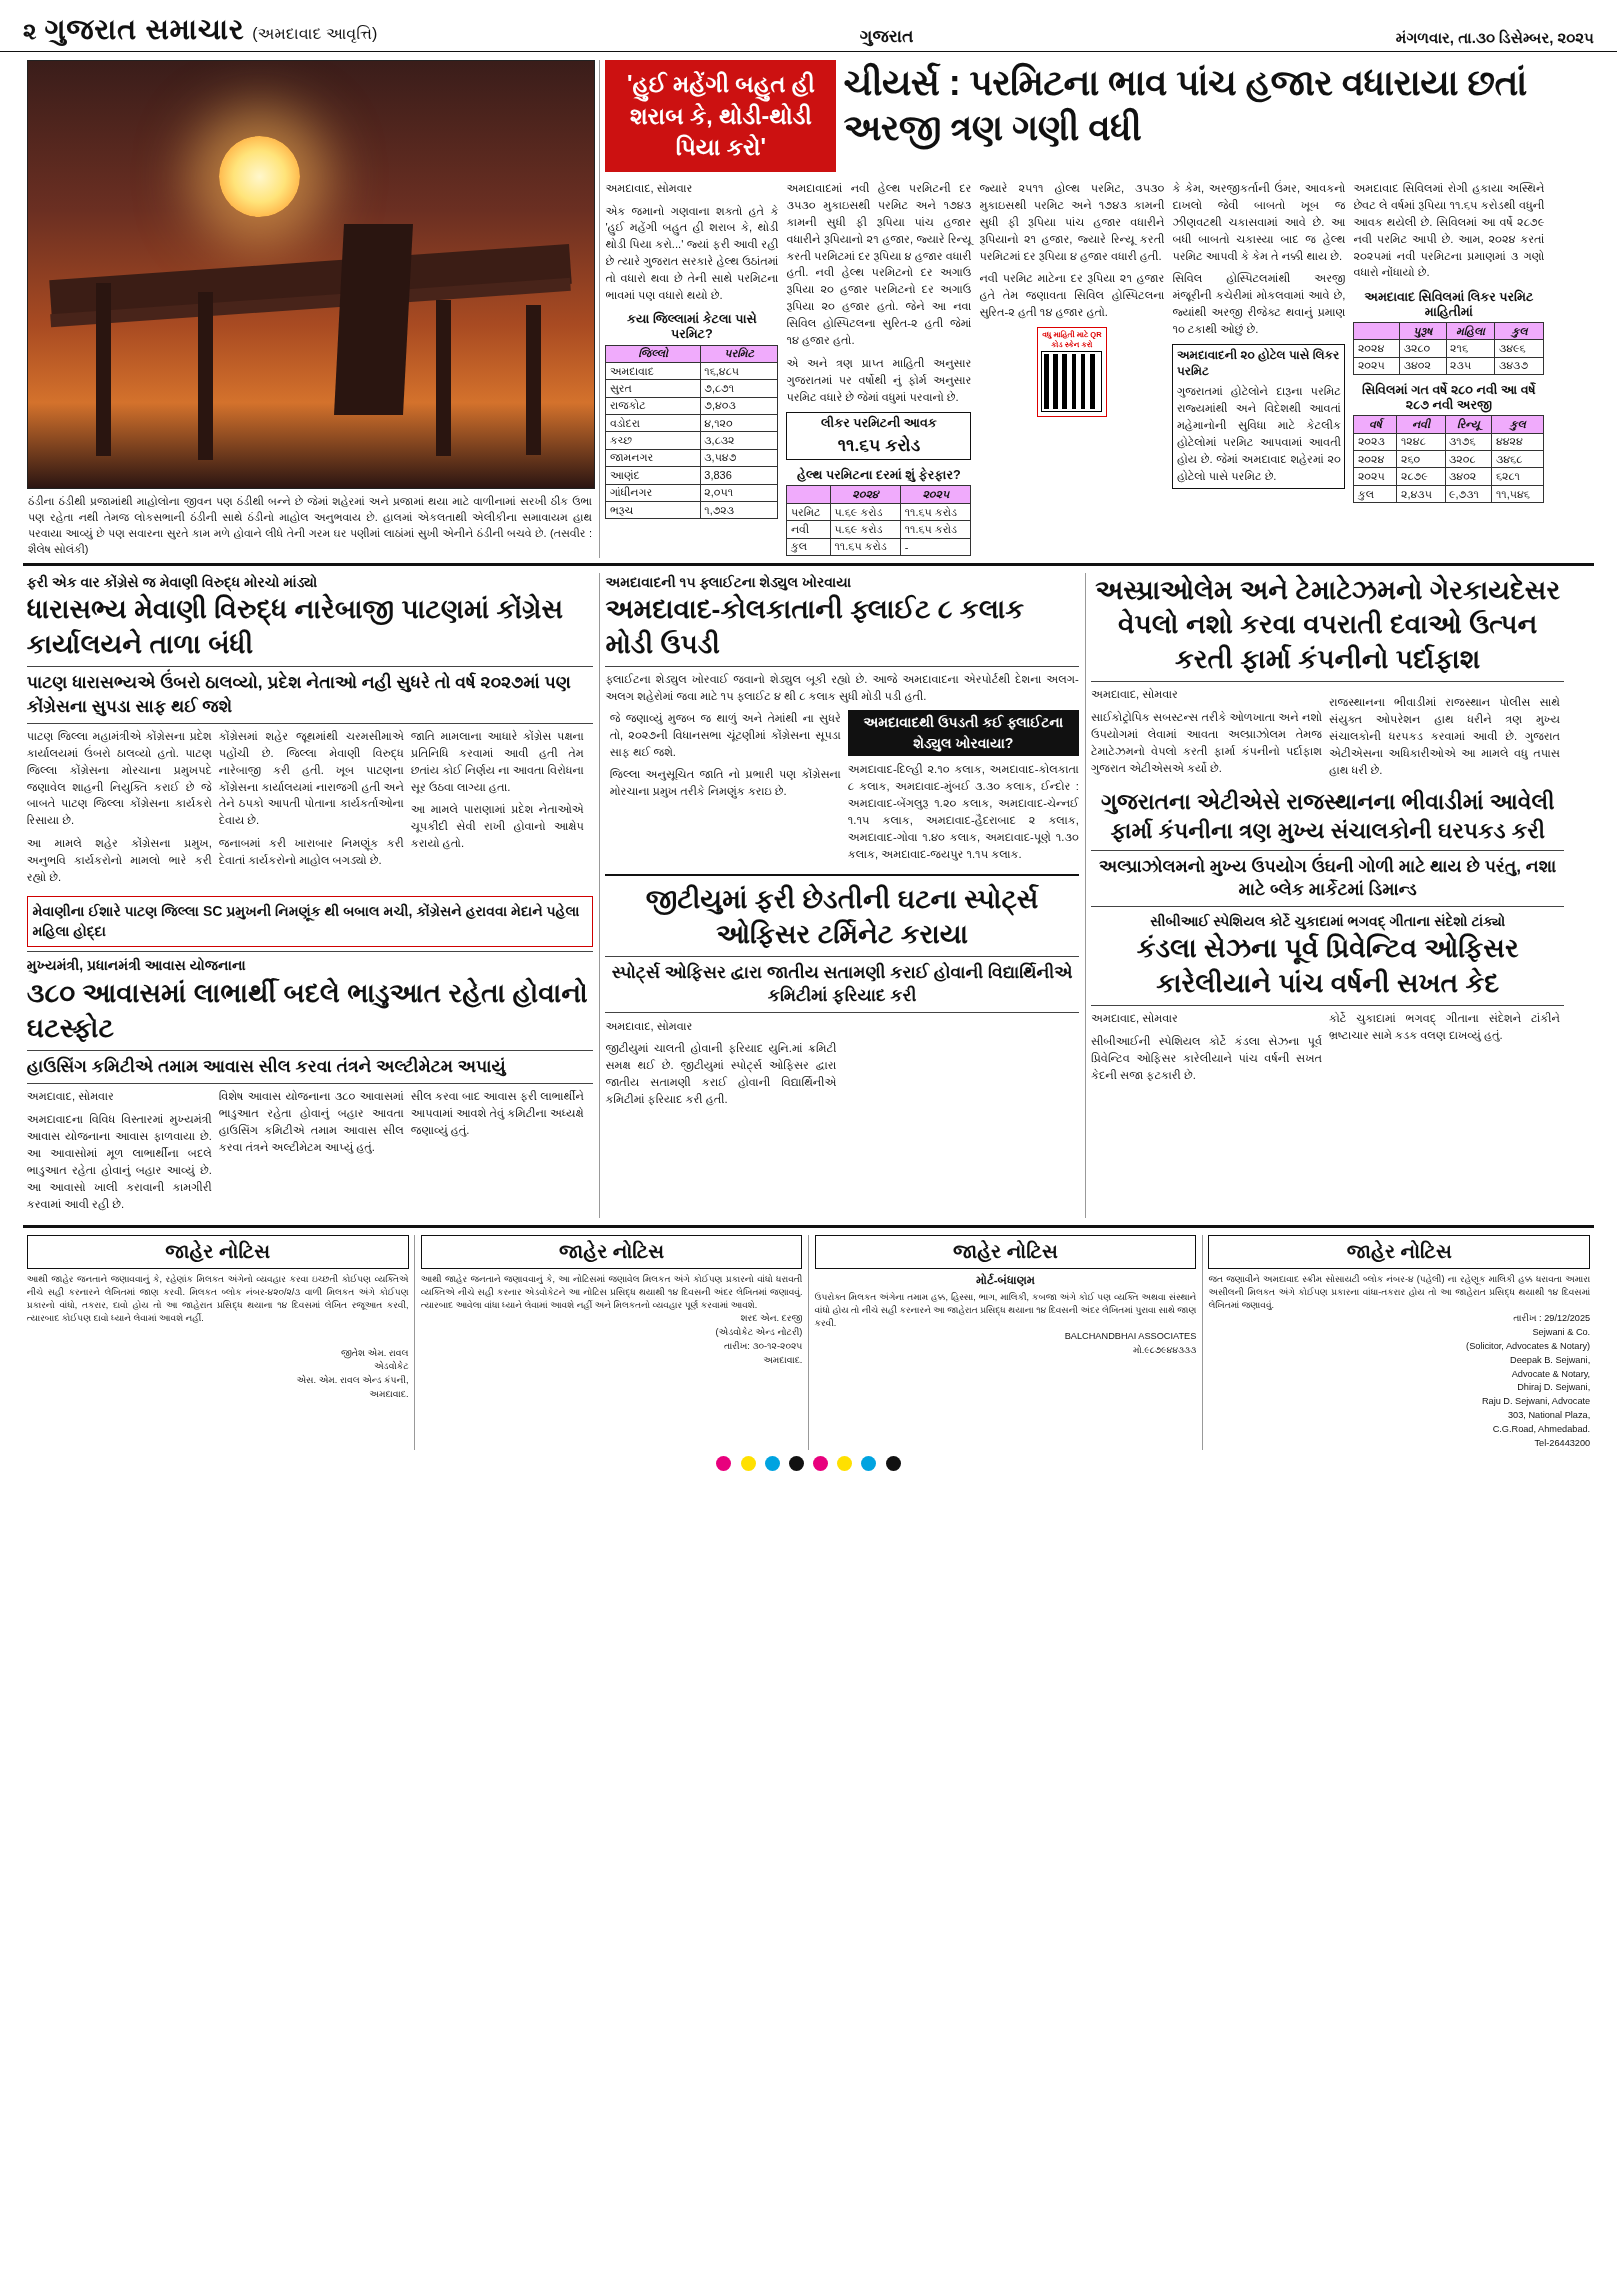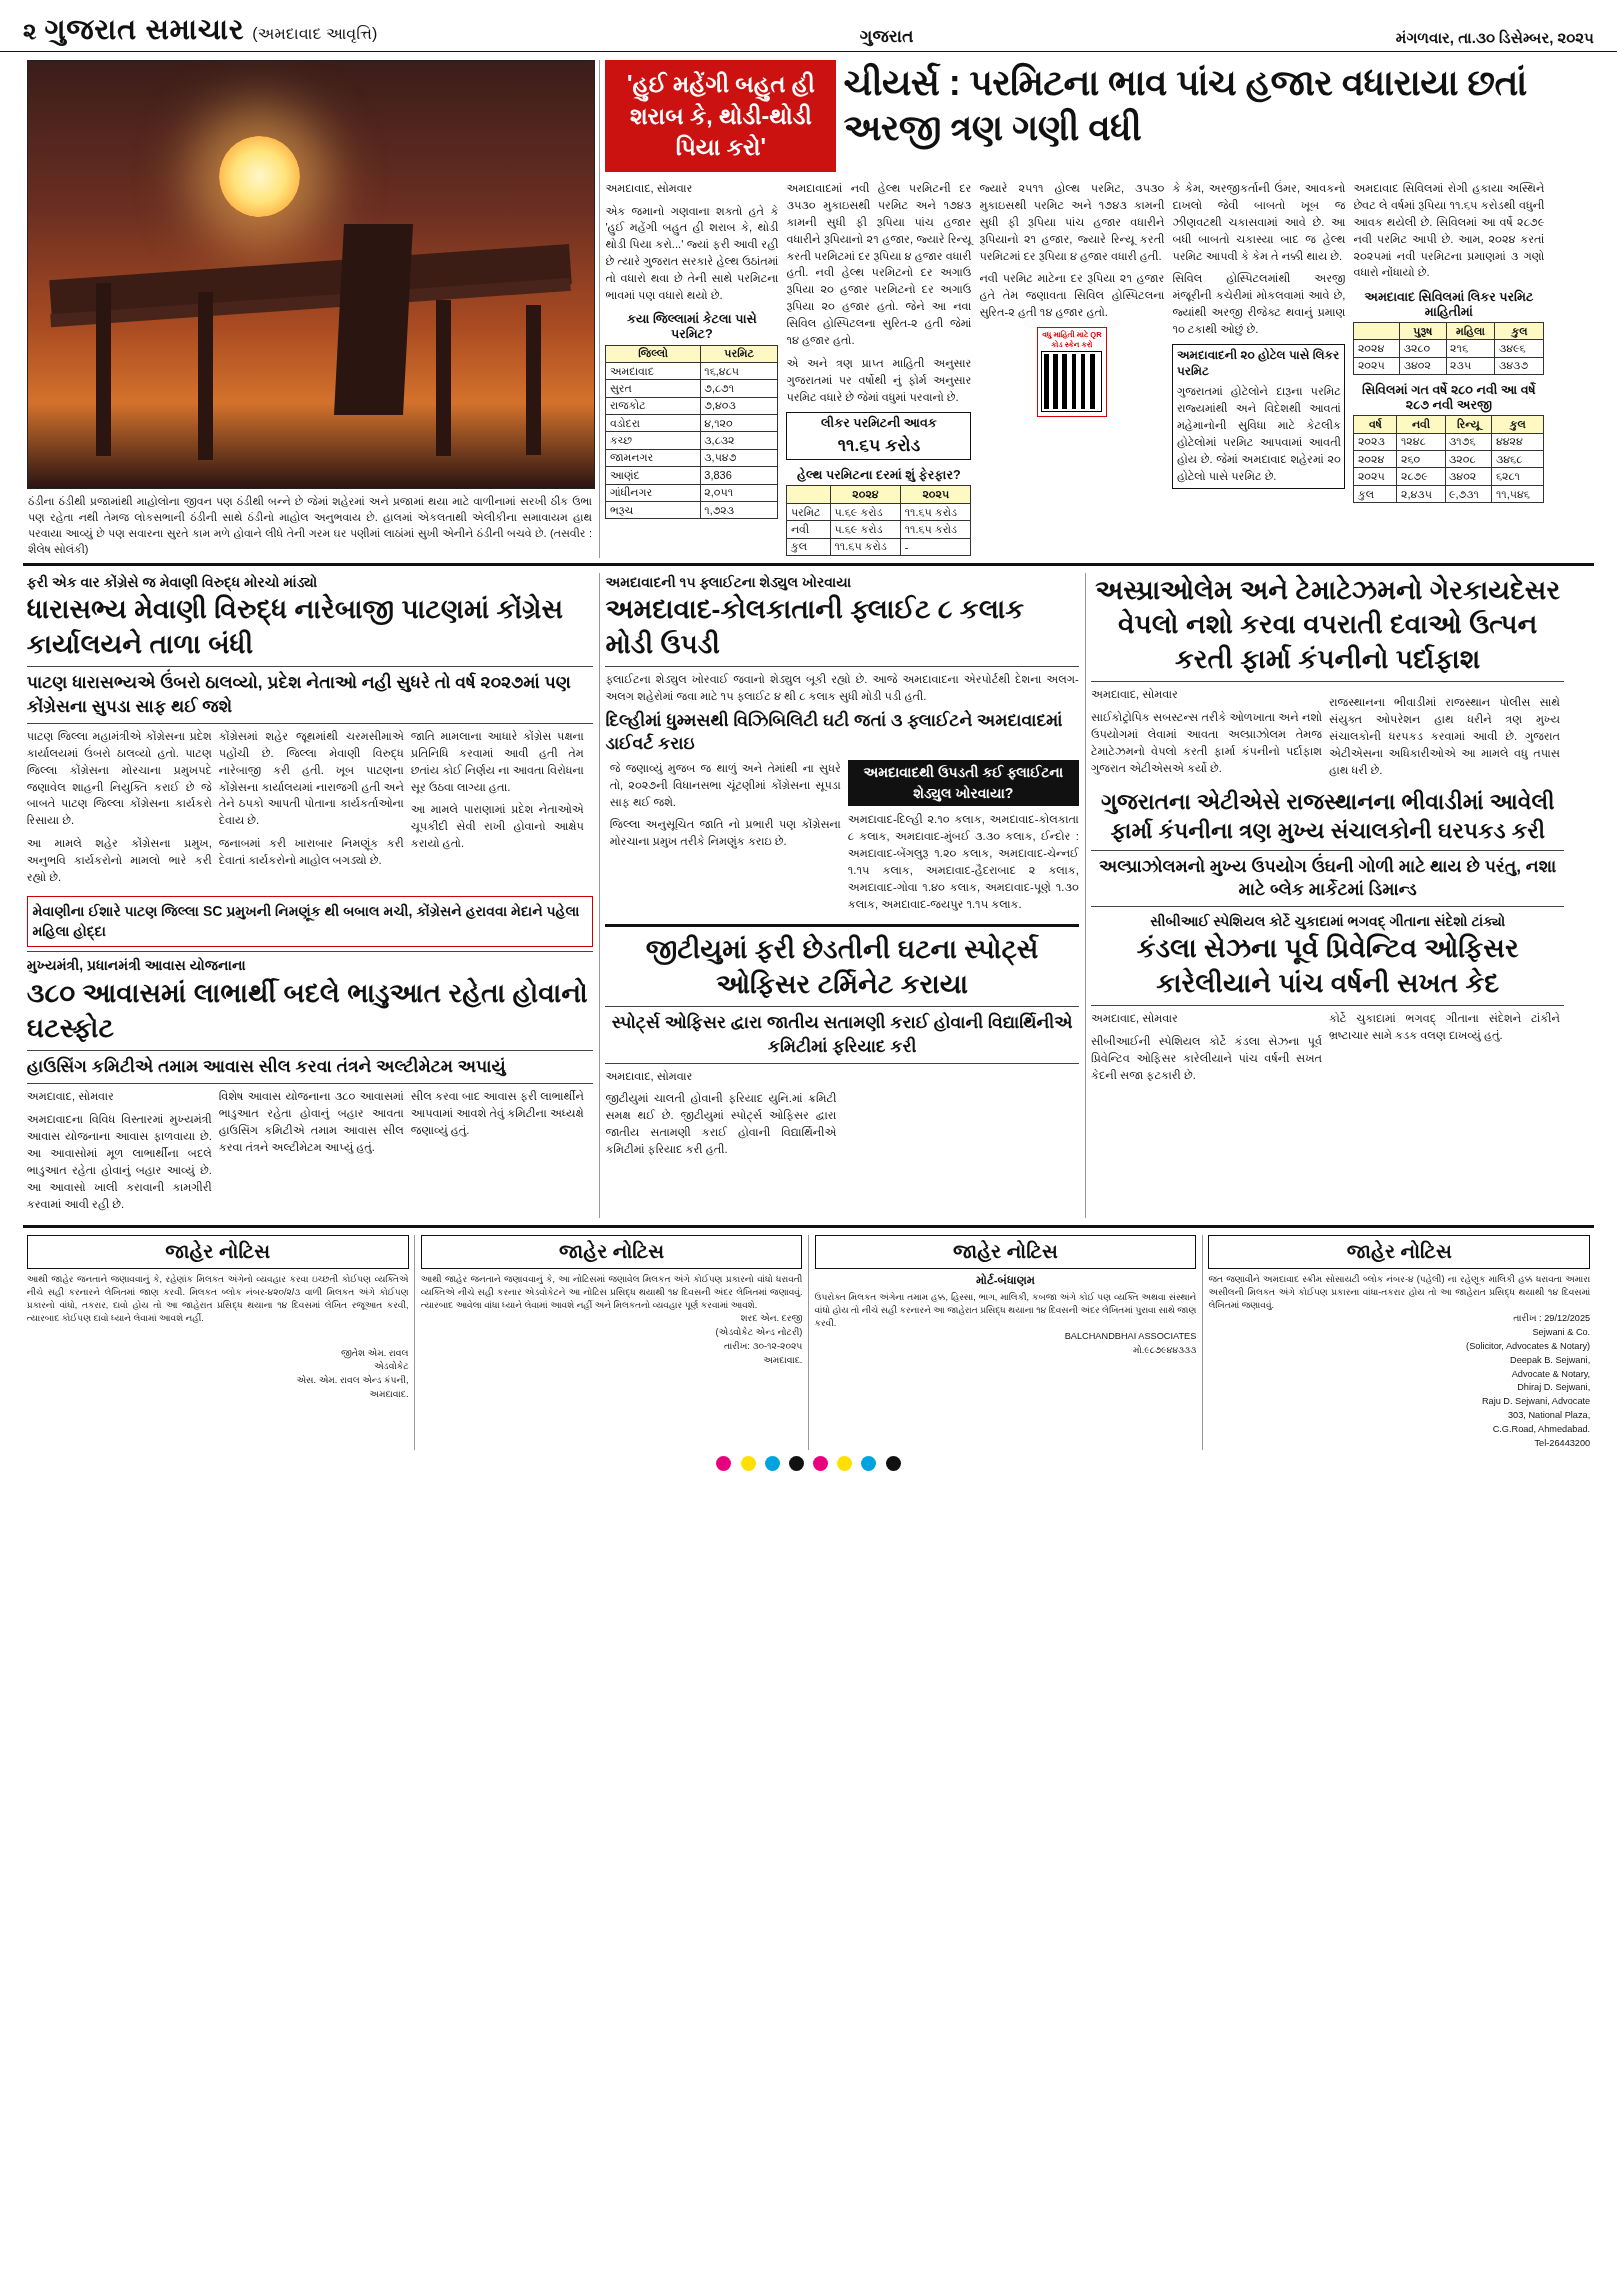--- a/index.html
+++ b/index.html
@@ -27,21 +27,21 @@
   .red-head{background:#cc1111;color:#fff;font-weight:bold;text-align:center;font-size:23px;line-height:1.35;padding:9.2px 7px;}
   .big-head{font-size:36px;font-weight:bold;line-height:1.25;letter-spacing:-0.6px;}
   .mid-head{font-size:26.6px;font-weight:bold;line-height:1.3;}
   .sec-head{font-size:22px;font-weight:bold;line-height:1.3;}
   .small-head{font-size:17.3px;font-weight:bold;line-height:1.35;}
   .body-text{font-size:11.3px;line-height:1.5;text-align:justify;}
   .body-text p{margin:0 0 5.8px 0;}
   .kicker{font-size:14px;font-weight:bold;line-height:1.4;}
   table.dt{border-collapse:collapse;width:100%;font-size:11px;}
   table.dt th,table.dt td{border:0.6px solid #333;padding:1.7px 3.5px;}
-  table.dt th{background:#fef9c3;font-weight:bold;}
+  table.dt th{background:#f0abfc;font-weight:bold;font-style:italic;}
   .tbl-title{font-weight:bold;font-size:12.7px;padding:2.3px 0;text-align:center;}
   .boxed{border:1.2px solid #111;padding:3.5px;}
   .hdr-strip{background:#111;color:#fff;text-align:center;font-weight:bold;font-size:14px;padding:2.3px;}
   .notice-title{border:1.2px solid #111;text-align:center;font-weight:bold;font-size:19.6px;padding:4.6px 0;margin-bottom:4.6px;}
   .tiny{font-size:9px;line-height:1.45;text-align:justify;}
   .sign{font-size:9.2px;text-align:right;line-height:1.5;}
   .dots{display:flex;gap:9.2px;justify-content:center;align-items:center;padding:5.8px 0 2.3px;}
   .dot{width:15px;height:15px;border-radius:50%;}
   .qr{width:55px;height:55px;background:
      repeating-linear-gradient(90deg,#000 0 4.6px,#fff 4.6px 9.2px),
@@ -326,21 +326,20 @@
       </div>
     </div>
 
     <div class="vline"></div>
 
     <div class="gcol" style="width:485px;">
       <div class="kicker">અમદાવાદની ૧૫ ફ્લાઈટના શેડ્યુલ ખોરવાયા</div>
       <div class="mid-head">અમદાવાદ-કોલકાતાની ફ્લાઈટ ૮ કલાક મોડી ઉપડી</div>
       <div class="thin-rule"></div>
       <div class="body-text">ફ્લાઈટના શેડ્યુલ ખોરવાઈ જવાનો શેડ્યુલ બૂકી રહ્યો છે. આજે અમદાવાદના એરપોર્ટથી દેશના અલગ-અલગ શહેરોમાં જવા માટે ૧૫ ફ્લાઈટ ૪ થી ૮ કલાક સુધી મોડી પડી હતી.</div>
-      <div class="small-head" style="margin-top:3.5px;">દિલ્હીમાં ધુમ્મસથી વિઝિબિલિટી ઘટી જતાં ૩ ફ્લાઈટને અમદાવાદમાં ડાઈવર્ટ કરાઇ</div>
       <div style="display:flex;gap:7px;margin-top:4.6px;justify-content:flex-end;">
         <div style="width:231px;" class="body-text">
           <p>જે જણાવ્યું મુજબ જ થાળું અને તેમાંથી ના સુધરે તો, ૨૦૨૭ની વિધાનસભા ચૂંટણીમાં કોંગ્રેસના સૂપડા સાફ થઈ જશે.</p>
           <p>જિલ્લા અનુસૂચિત જાતિ નો પ્રભારી પણ કોંગ્રેસના મોરચાના પ્રમુખ તરીકે નિમણુંક કરાઇ છે.</p>
         </div>
         <div style="width:231px;" class="body-text">
           <div class="hdr-strip">અમદાવાદથી ઉપડતી કઈ ફ્લાઈટના શેડ્યુલ ખોરવાયા?</div>
           <p style="margin-top:4.6px;">અમદાવાદ-દિલ્હી ૨.૧૦ કલાક, અમદાવાદ-કોલકાતા ૮ કલાક, અમદાવાદ-મુંબઈ ૩.૩૦ કલાક, ઈન્દોર : અમદાવાદ-બેંગલુરૂ ૧.૨૦ કલાક, અમદાવાદ-ચેન્નઈ ૧.૧૫ કલાક, અમદાવાદ-હૈદરાબાદ ૨ કલાક, અમદાવાદ-ગોવા ૧.૪૦ કલાક, અમદાવાદ-પૂણે ૧.૩૦ કલાક, અમદાવાદ-જયપુર ૧.૧૫ કલાક.</p>
         </div>
       </div>

